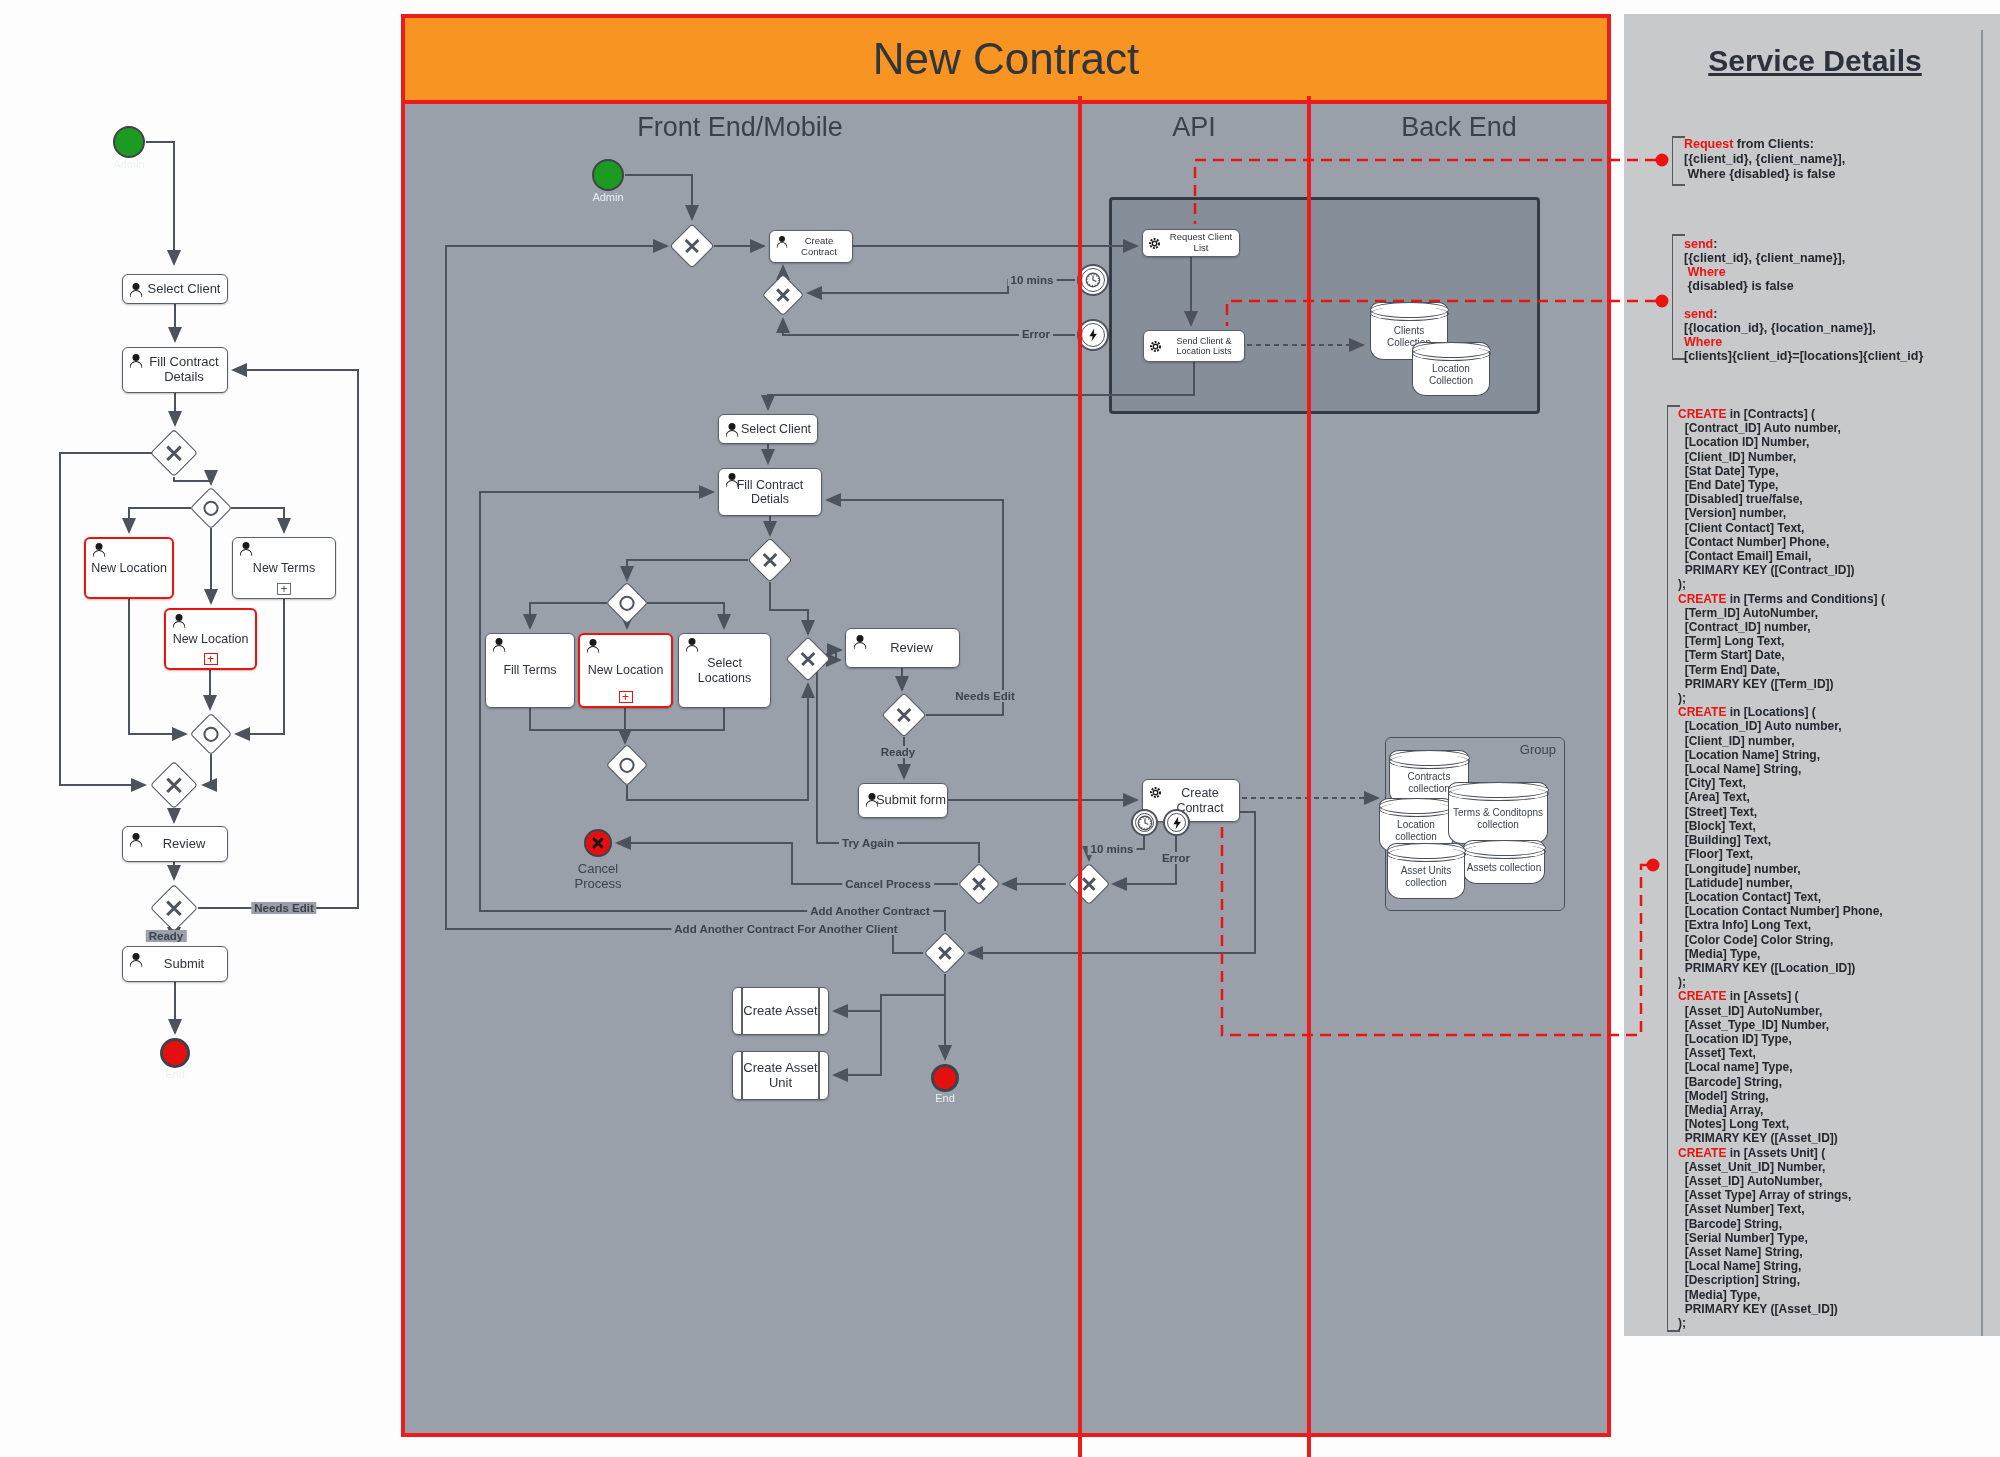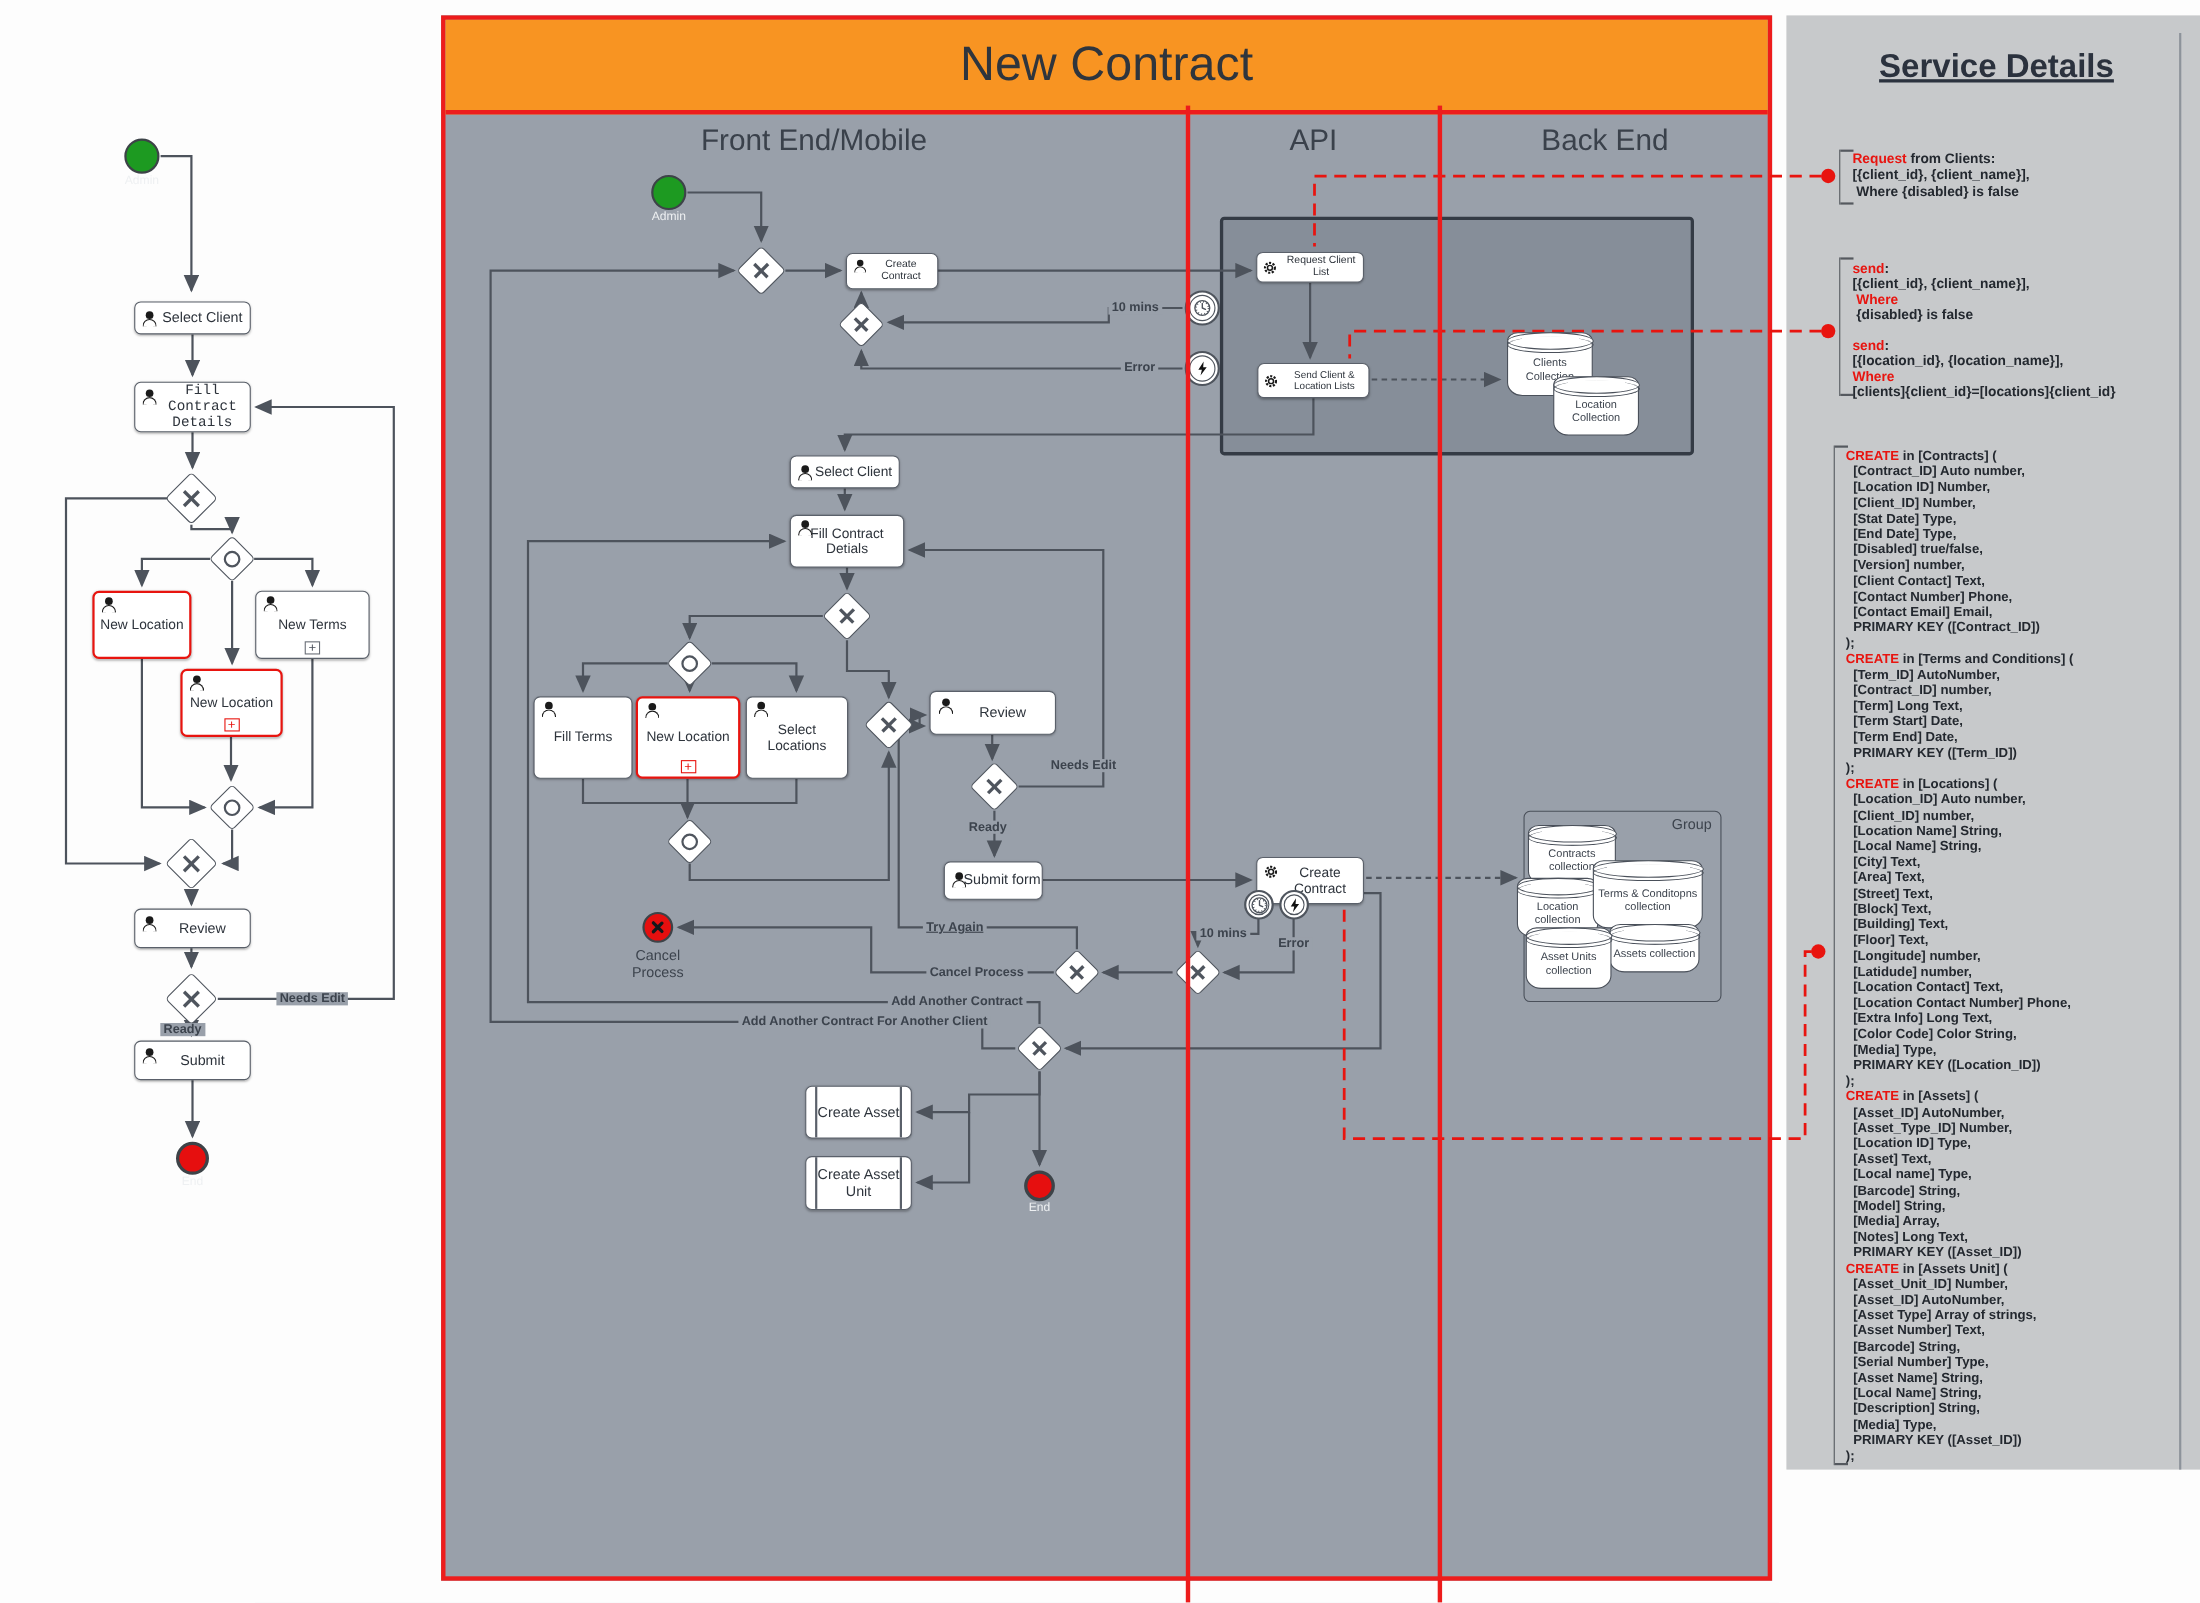--- a/index.html
+++ b/index.html
@@ -196,21 +196,21 @@
   </svg>
 
   <div class="ev start" style="left:113px;top:126px;width:32px;height:32px;"></div>
   <div class="ev-label" style="left:129px;top:158px;">Admin</div>
 
   <div class="task" style="left:122px;top:274px;width:106px;height:30px;font-size:13px;padding-left:18px;">
     <span class="pico" style="left:5px;top:8px;"></span>
     <span class="t">Select Client</span>
   </div>
 
-  <div class="task" style="left:122px;top:347px;width:106px;height:46px;font-size:13px;padding-left:18px;font-family:Liberation Mono, monospace;">
+  <div class="task" style="left:122px;top:347px;width:106px;height:46px;font-size:13px;padding-left:18px;">
     <span class="pico" style="left:5px;top:6px;"></span>
     <span class="t">Fill Contract Details</span>
   </div>
 
   <div class="gw x" style="left:157px;top:436px;width:34px;height:34px;"></div>
   <div class="gw or" style="left:196px;top:493px;width:30px;height:30px;"></div>
 
   <div class="task red" style="left:84px;top:537px;width:90px;height:62px;font-size:12.5px;">
     <span class="pico" style="left:5px;top:4px;"></span>
     <span class="t">New Location</span>
@@ -301,21 +301,21 @@
     <span class="pico" style="left:5px;top:9px;"></span>
     <span class="t">Submit form</span>
   </div>
 
   <div class="ev cancel" style="left:584px;top:829px;width:28px;height:28px;"></div>
   <div class="ev-label dark" style="left:598px;top:861px;font-size:13px;font-weight:400;">Cancel</div>
   <div class="ev-label dark" style="left:598px;top:876px;font-size:13px;font-weight:400;">Process</div>
 
   <div class="gw x" style="left:964px;top:869px;width:30px;height:30px;"></div>
   <div class="gw x" style="left:1074px;top:869px;width:30px;height:30px;"></div>
-  <div class="chip" style="left:868px;top:843px;text-decoration:underline;">Try Again</div>
+  <div class="chip" style="left:868px;top:843px;">Try Again</div>
   <div class="chip" style="left:888px;top:884px;">Cancel Process</div>
 
   <div class="gw x" style="left:930px;top:938px;width:30px;height:30px;"></div>
   <div class="chip" style="left:870px;top:911px;">Add Another Contract</div>
   <div class="chip" style="left:786px;top:929px;">Add Another Contract For Another Client</div>
 
   <div class="task filmbox" style="left:732px;top:987px;width:97px;height:48px;font-size:13px;">
     <span class="t">Create Asset</span>
   </div>
   <div class="task filmbox" style="left:732px;top:1051px;width:97px;height:49px;font-size:13px;">

